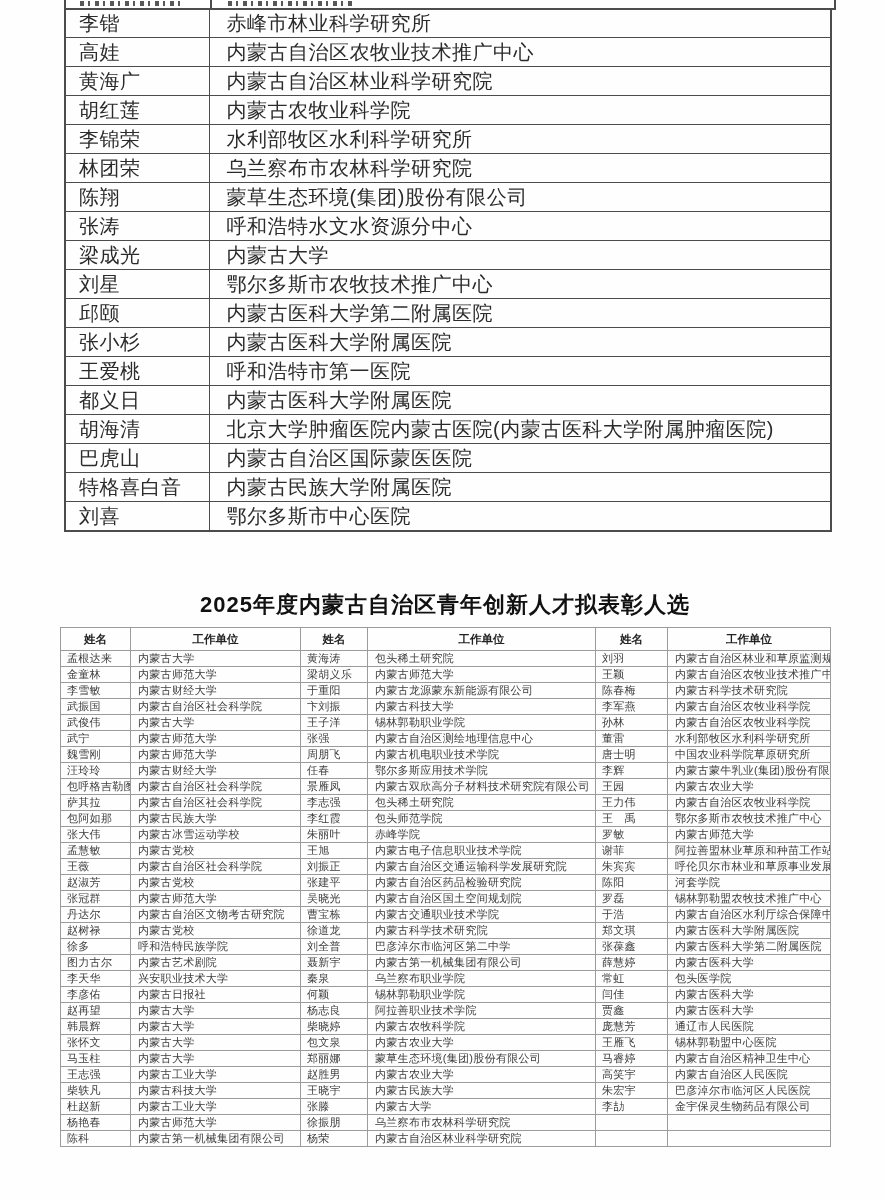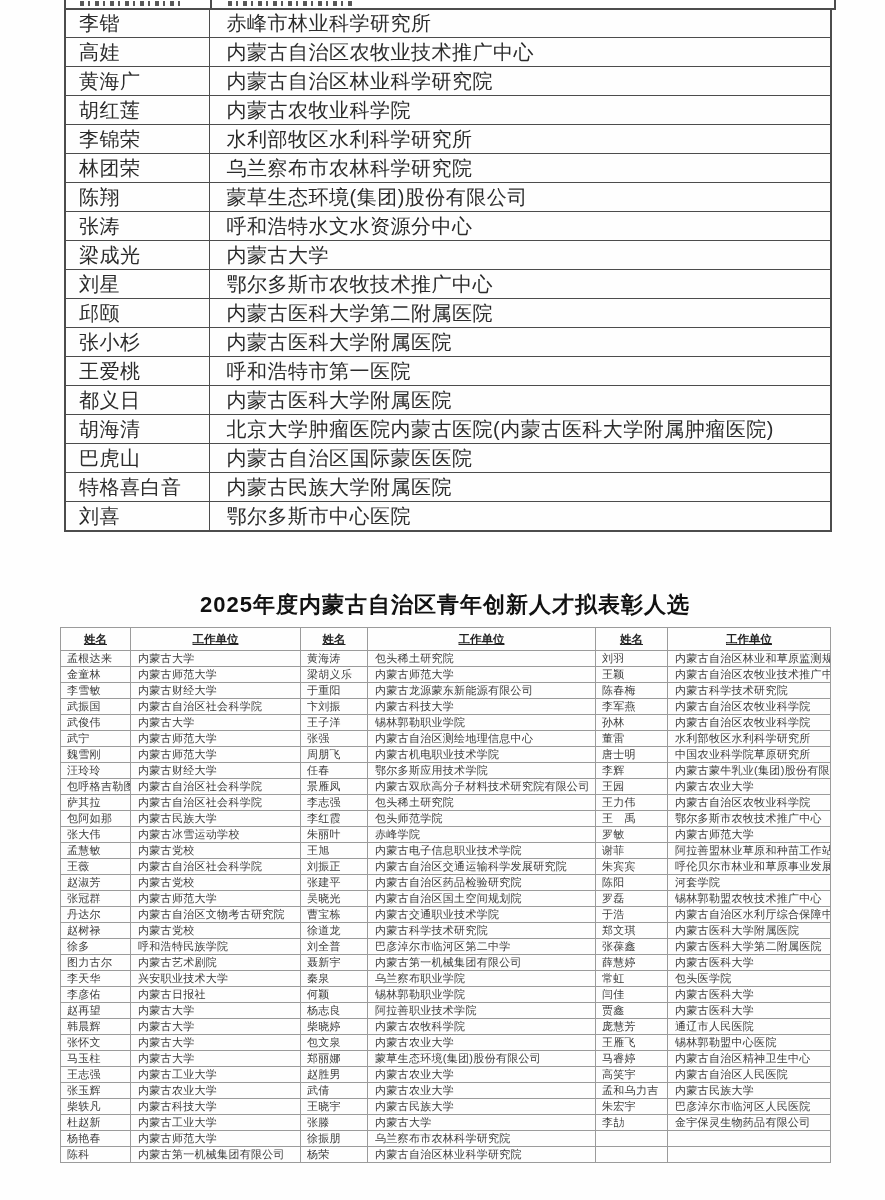--- a/index.html
+++ b/index.html
@@ -51,21 +51,20 @@
   }
   .bottom-table {
     position:absolute; left:60px; top:627px; width:770px;
     border-collapse:collapse; table-layout:fixed;
     border:1.4px solid #7d7d7d;
   }
   .bottom-table th {
     border:1px solid #9b9b9b; height:22px;
     font-size:11.5px; font-weight:bold; color:#222; text-align:center;
     padding:0;
-    text-decoration:underline;
   }
   .bottom-table td {
     border:1px solid #9b9b9b; height:14.6px;
     font-size:11px; color:#3c3c3c; vertical-align:middle;
     white-space:nowrap; overflow:hidden; padding:0;
     letter-spacing:0.3px;
   }
   .bottom-table td.b-name { padding-left:6px; }
   .bottom-table td.b-unit { padding-left:7px; }
 </style>
@@ -393,28 +392,20 @@
         </tr>
         <tr>
           <td class="b-name">王志强</td>
           <td class="b-unit">内蒙古工业大学</td>
           <td class="b-name">赵胜男</td>
           <td class="b-unit">内蒙古农业大学</td>
           <td class="b-name">高笑宇</td>
           <td class="b-unit">内蒙古自治区人民医院</td>
         </tr>
         <tr>
-          <td class="b-name">张玉辉</td>
-          <td class="b-unit">内蒙古农业大学</td>
-          <td class="b-name">武倩</td>
-          <td class="b-unit">内蒙古农业大学</td>
-          <td class="b-name">孟和乌力吉</td>
-          <td class="b-unit">内蒙古民族大学</td>
-        </tr>
-        <tr>
           <td class="b-name">柴轶凡</td>
           <td class="b-unit">内蒙古科技大学</td>
           <td class="b-name">王晓宇</td>
           <td class="b-unit">内蒙古民族大学</td>
           <td class="b-name">朱宏宇</td>
           <td class="b-unit">巴彦淖尔市临河区人民医院</td>
         </tr>
         <tr>
           <td class="b-name">杜赵新</td>
           <td class="b-unit">内蒙古工业大学</td>

